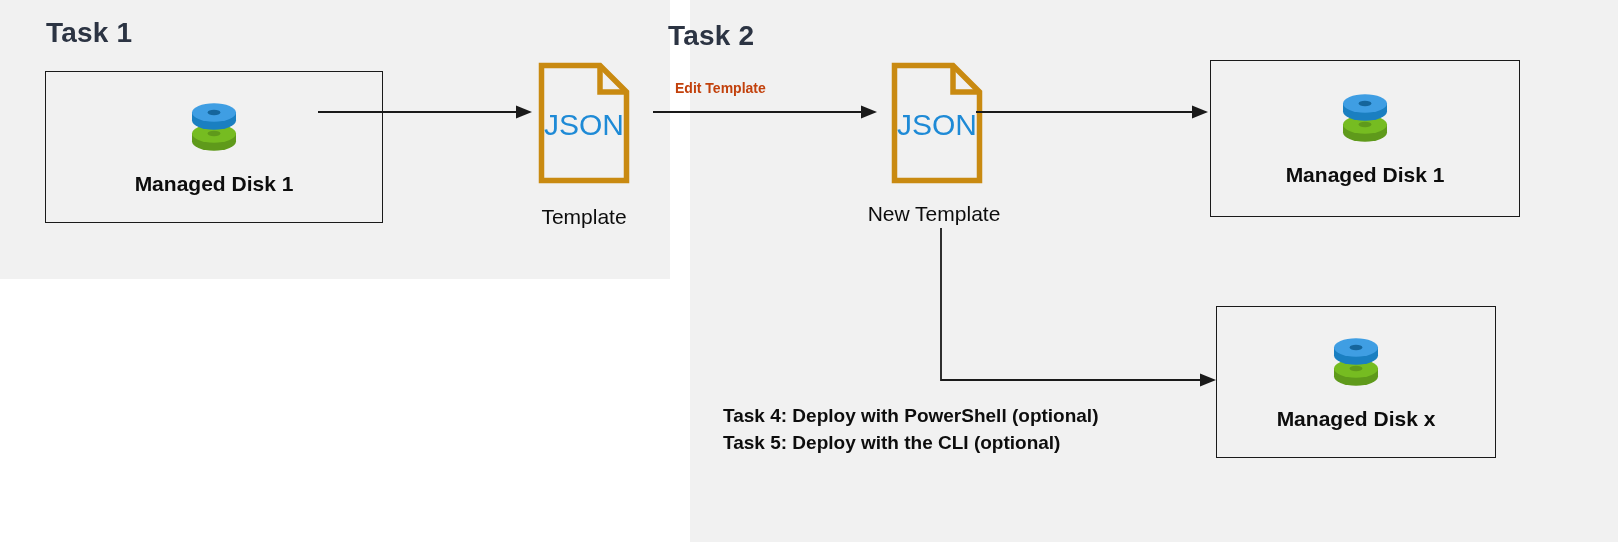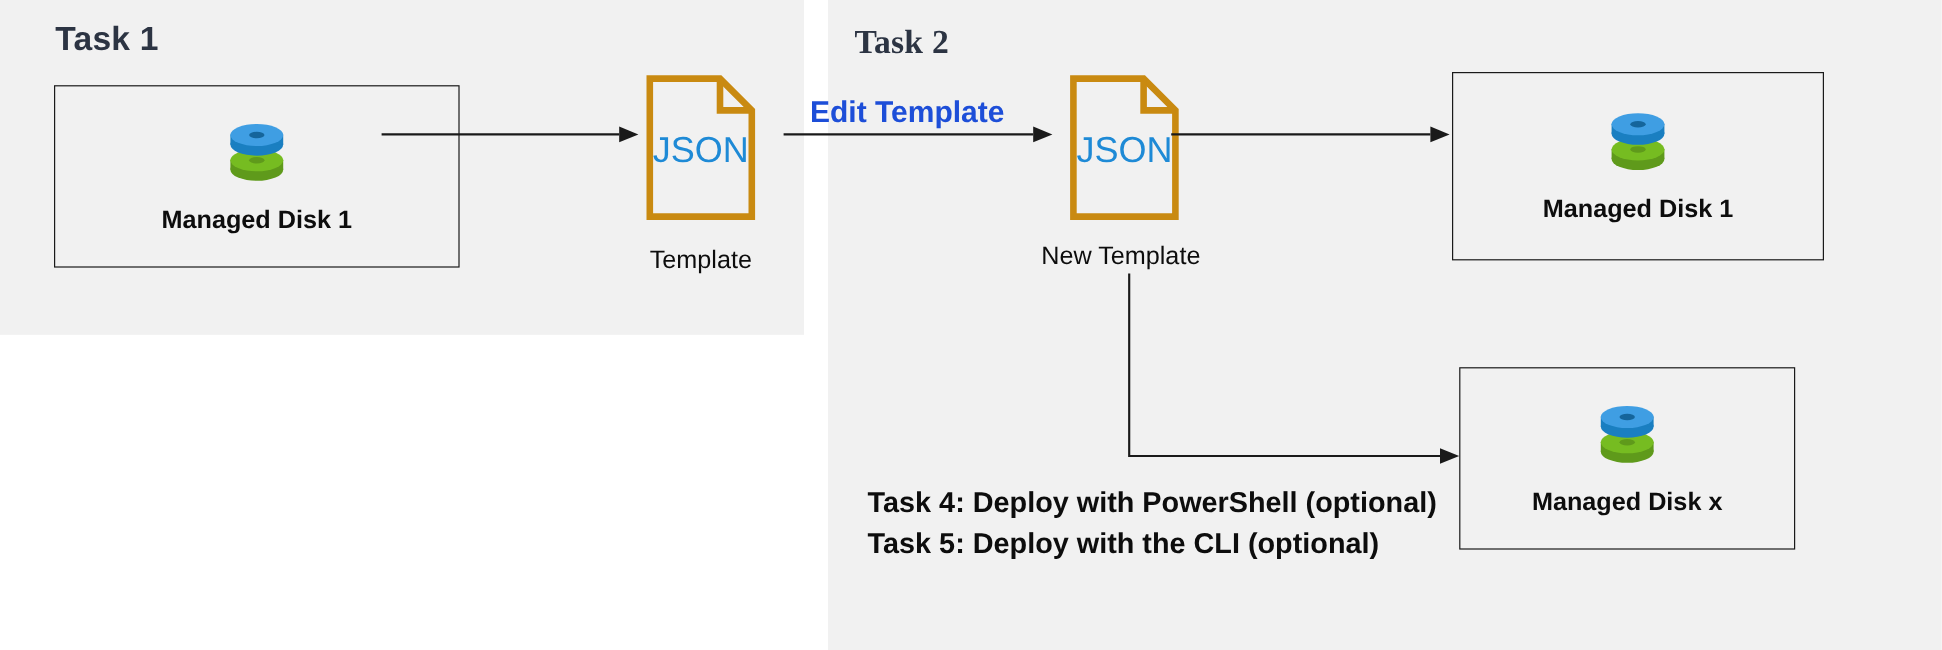--- a/index.html
+++ b/index.html
@@ -18,21 +18,21 @@
   
   .task-heading{
     position:absolute;
     color:#2c3443;
     font-weight:bold;
     font-size:28px;
     letter-spacing:.2px;
     white-space:nowrap;
   }
   #task1-heading{left:46px;top:17px;}
-  #task2-heading{left:712px;top:20px;font-family:Liberation Serif, serif;}
+  #task2-heading{left:668px;top:20px;}
   #task3-heading{left:1216px;top:247px;font-size:21px;}
 
   
   .res-box{
     position:absolute;
     border:1.4px solid #1a1a1a;
     background:#f1f1f1;
     box-sizing:border-box;
   }
   #box-disk1-left{left:45px;top:71px;width:338px;height:152px;}
@@ -66,29 +66,29 @@
 
   
   .conn{position:absolute;overflow:visible;}
   #conn-1{left:318px;top:100px;}
   #conn-2{left:653px;top:100px;}
   #conn-3{left:976px;top:100px;}
   #conn-elbow{left:928px;top:228px;}
 
   
   .edge-label{
-    position:absolute;color:#1d4ed8;font-weight:bold;font-size:25px;white-space:nowrap;
+    position:absolute;color:#c2410c;font-weight:bold;font-size:14px;white-space:nowrap;
   }
   #label-edit-template{left:675px;top:80px;}
   #label-deploy-portal{left:1003px;top:80px;}
 
   
   #optional-tasks{
     position:absolute;left:723px;top:403px;
-    color:#0d0d0d;font-weight:bold;font-size:24px;line-height:1.42;
+    color:#0d0d0d;font-weight:bold;font-size:19px;line-height:1.42;
     white-space:nowrap;
   }
   #optional-tasks div{white-space:nowrap;}
 </style>
 </head>
 <body>
 
 <div class="stage">
 
   <div class="panel" id="panel-task1"></div>

